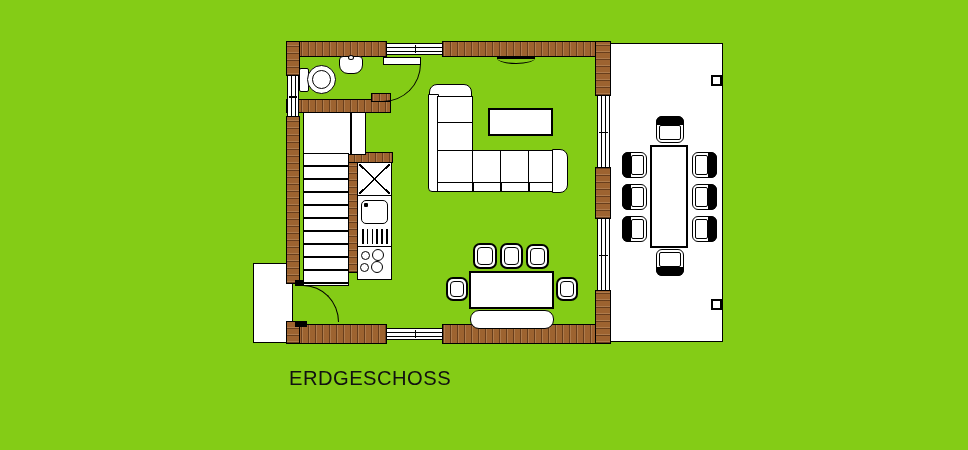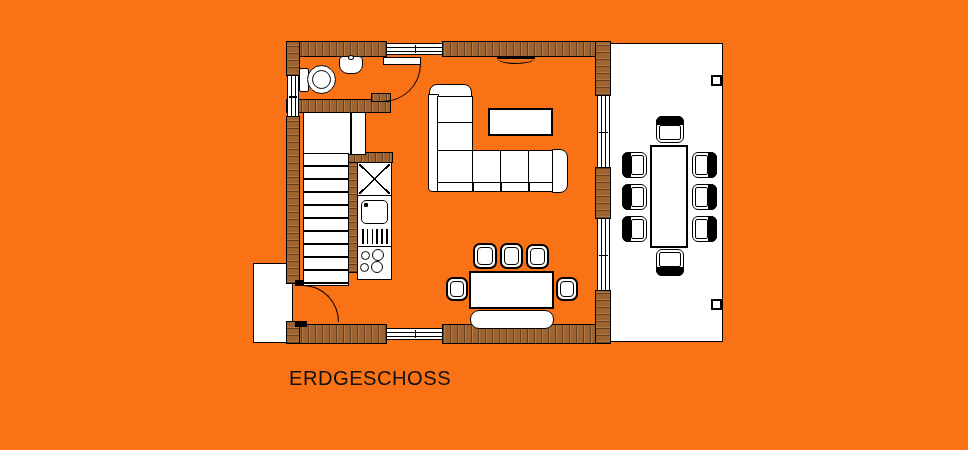--- a/index.html
+++ b/index.html
@@ -1,16 +1,16 @@
 <!DOCTYPE html>
 <html><head>
 <meta charset="utf-8">
 <style>
   html,body{margin:0;padding:0;background:#fff;}
-  #plan{position:relative;width:968px;height:450px;background:#f97316;overflow:hidden;
+  #plan{position:relative;width:968px;height:450px;background:#84cc16;overflow:hidden;
         font-family:"Liberation Sans",sans-serif;}
   .abs{position:absolute;box-sizing:border-box;}
   
   .wall{position:absolute;box-sizing:border-box;
         background:
           repeating-linear-gradient(90deg, rgba(40,16,2,.45) 0 1px, rgba(255,235,205,.18) 1px 2px, transparent 2px 7px),
           #9d6330;
         box-shadow:0 0 0 1px #000;}
   .wall.v{background:
           repeating-linear-gradient(0deg, rgba(40,16,2,.45) 0 1px, rgba(255,235,205,.18) 1px 2px, transparent 2px 7px),

